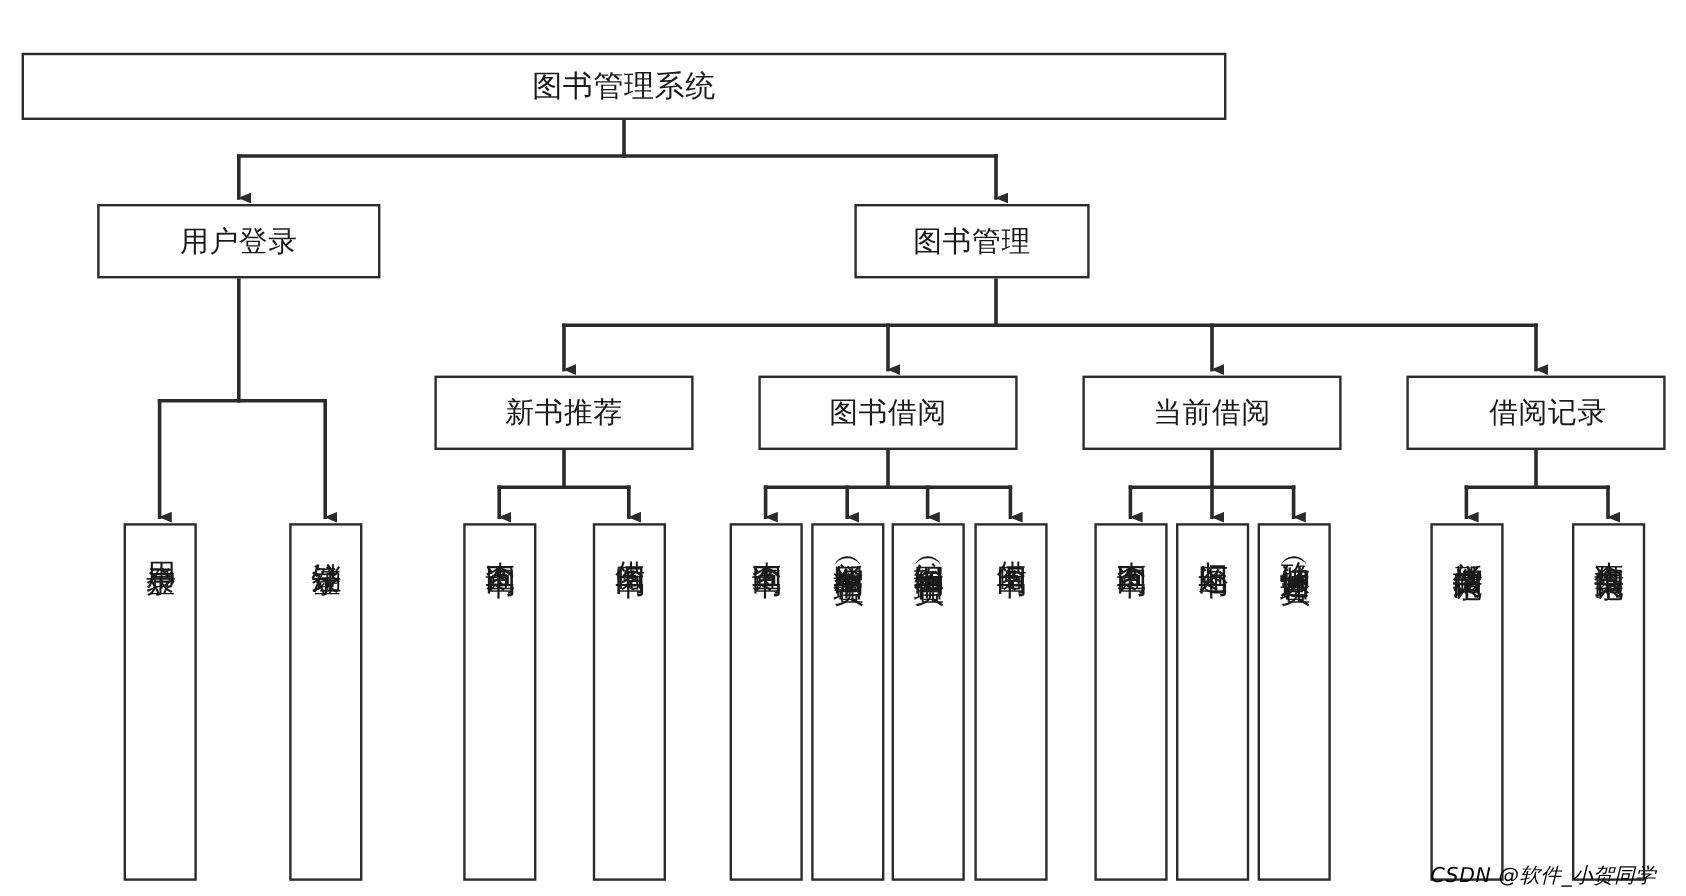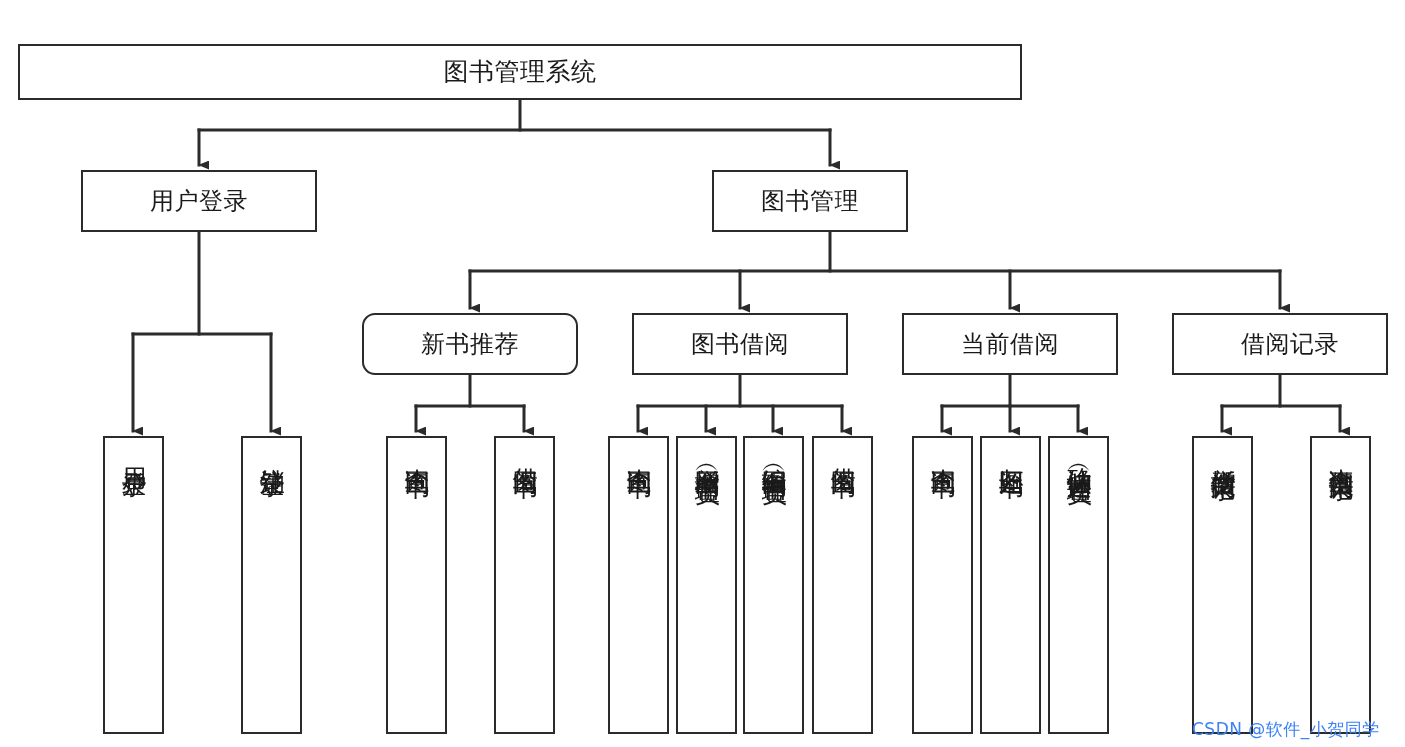--- a/index.html
+++ b/index.html
@@ -56,23 +56,24 @@
     writing-mode: vertical-rl;
     text-orientation: upright;
     font-size: 25px;
     line-height: 1.05;
     letter-spacing: 2px;
     white-space: nowrap;
   }
   .watermark {
     position: absolute;
     font-size: 17px;
-    color: #3b82f6;
+    color: #000000;
     white-space: nowrap;
     letter-spacing: 0.5px;
+    font-style: italic;
   }
 </style>
 </head>
 <body>
 
 <div id="diagram-root">
 
   <svg id="edges-layer" viewBox="0 0 1405 747" width="1405" height="747" xmlns="http://www.w3.org/2000/svg">
     <defs>
       <marker id="arrowhead" markerWidth="9" markerHeight="11" refX="4.5" refY="10.2" orient="auto" markerUnits="userSpaceOnUse">
@@ -130,21 +131,21 @@
     <span class="label">图书管理系统</span>
   </div>
 
   <div class="node node-branch" style="left:81px; top:170px; width:236px; height:62px;">
     <span class="label">用户登录</span>
   </div>
   <div class="node node-branch" style="left:712px; top:170px; width:196px; height:62px;">
     <span class="label">图书管理</span>
   </div>
 
-  <div class="node node-branch" style="left:362px; top:313px; width:216px; height:62px;border-radius:13px;">
+  <div class="node node-branch" style="left:362px; top:313px; width:216px; height:62px;">
     <span class="label">新书推荐</span>
   </div>
   <div class="node node-branch" style="left:902px; top:313px; width:216px; height:62px;">
     <span class="label">当前借阅</span>
   </div>
   <div class="node node-branch" style="left:632px; top:313px; width:216px; height:62px;">
     <span class="label">图书借阅</span>
   </div>
   <div class="node node-branch" style="left:1172px; top:313px; width:216px; height:62px;padding-left:20px;">
     <span class="label">借阅记录</span>

